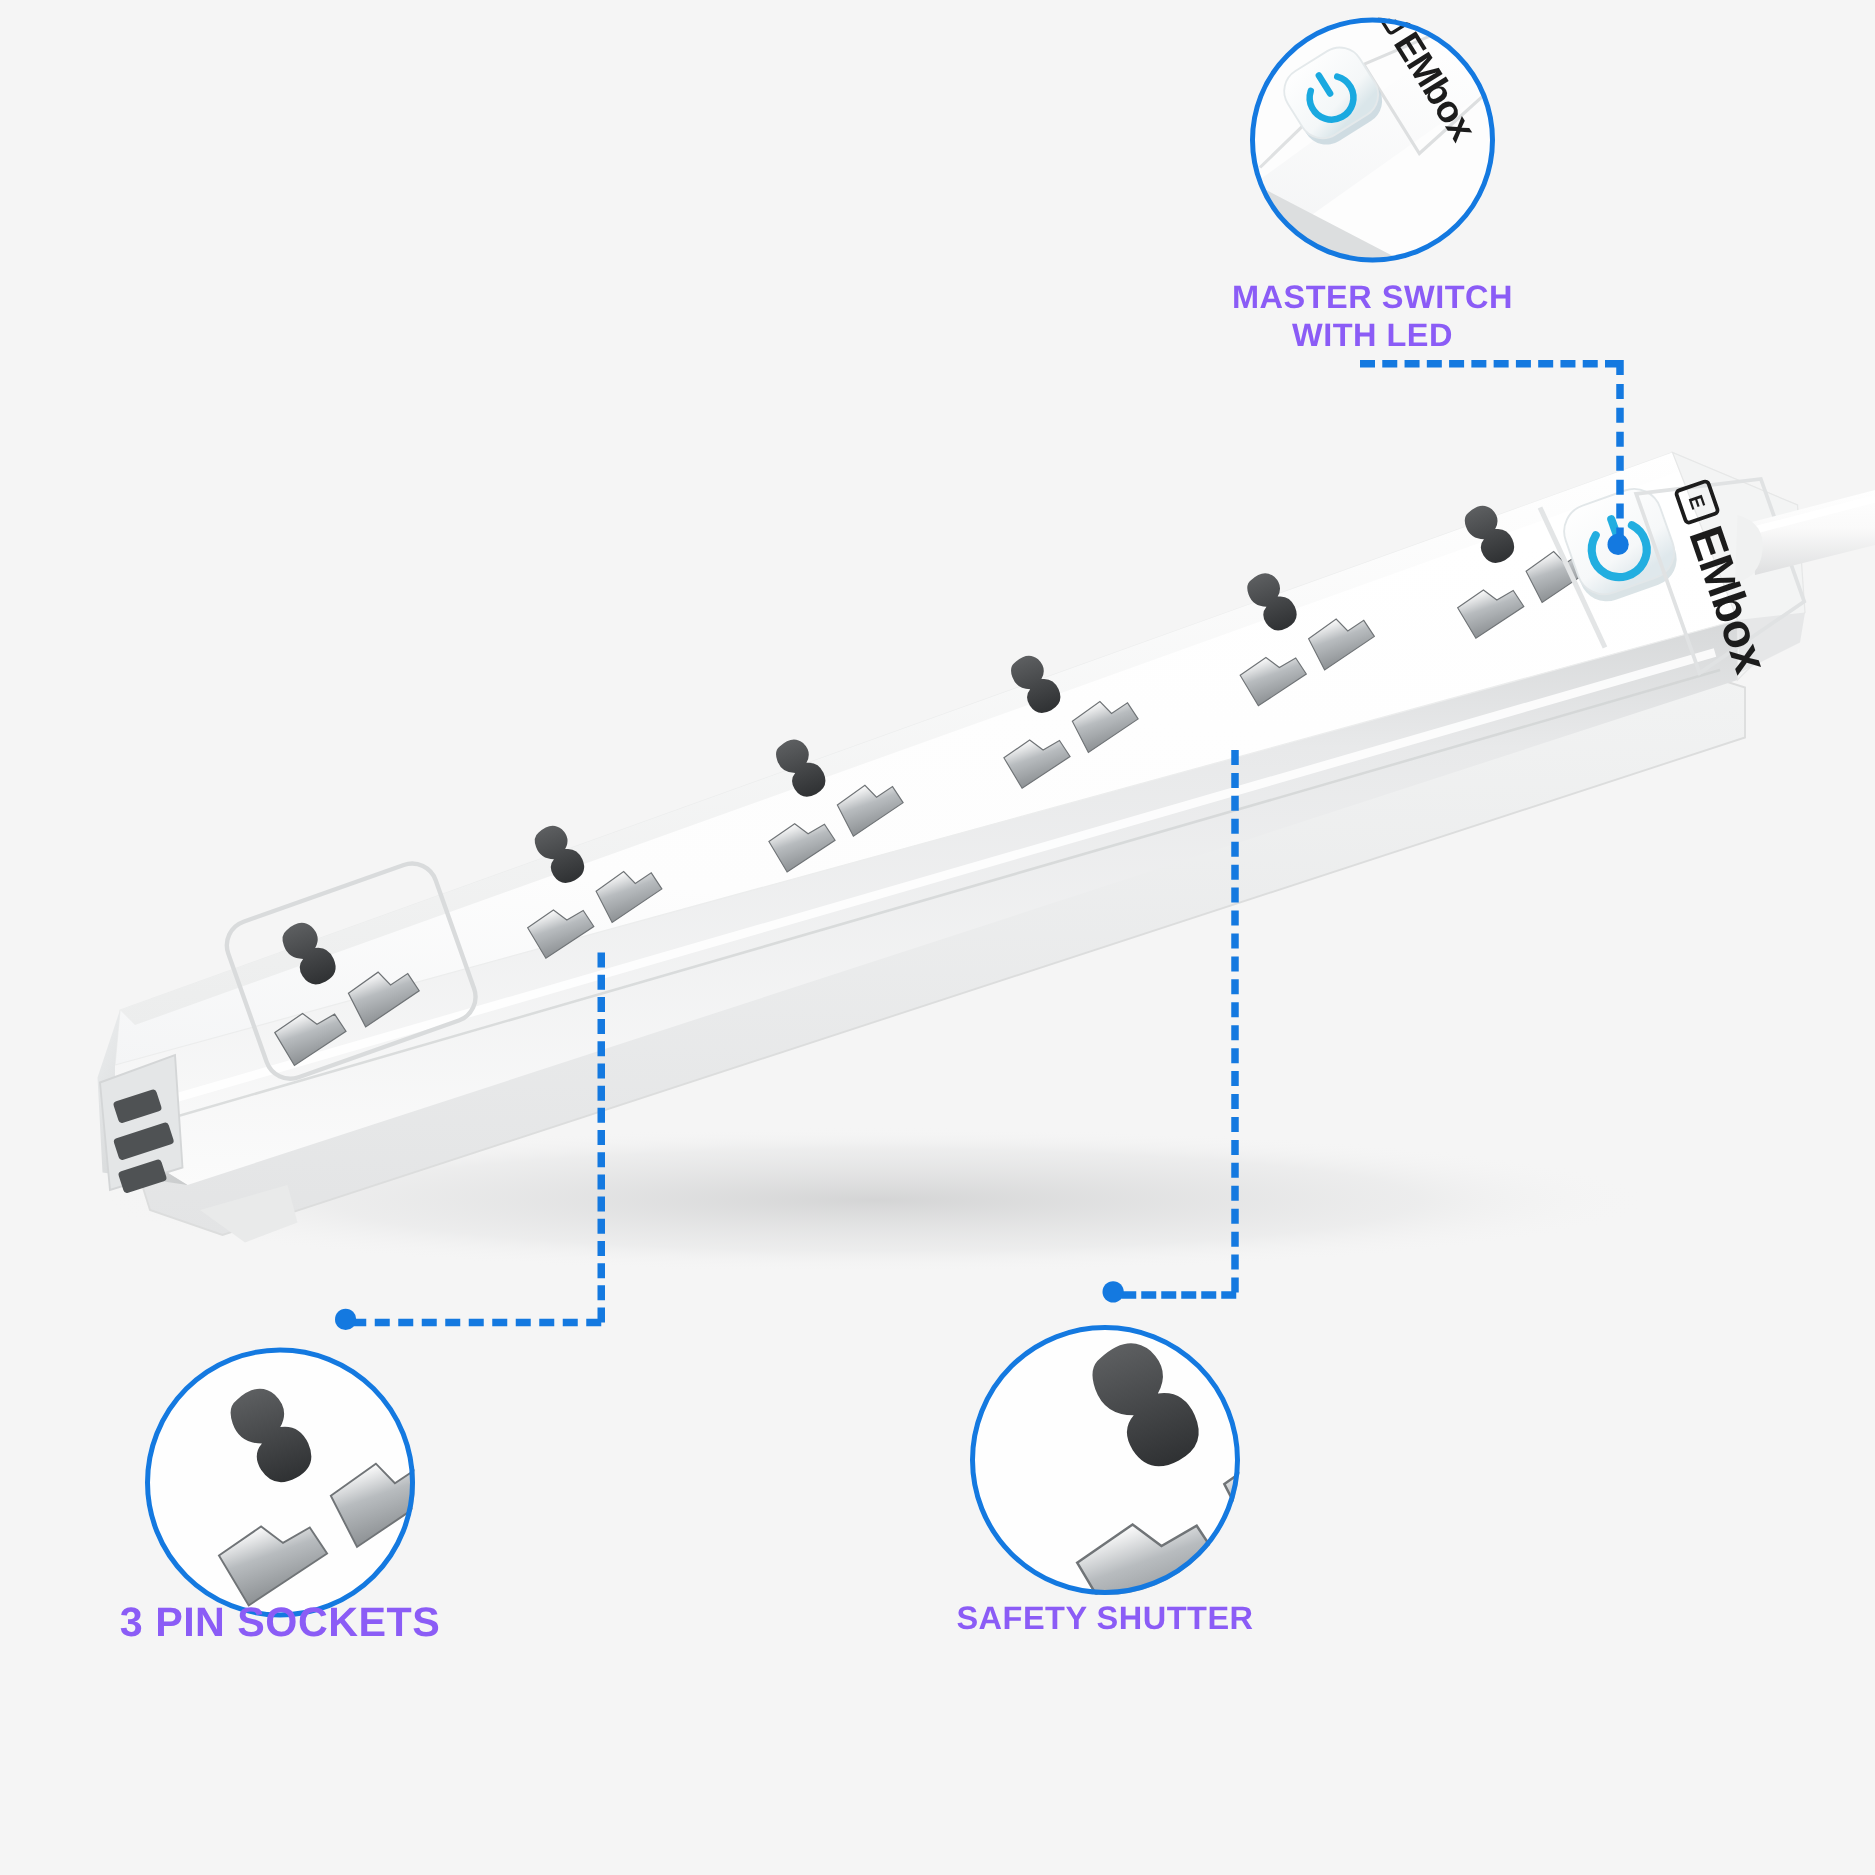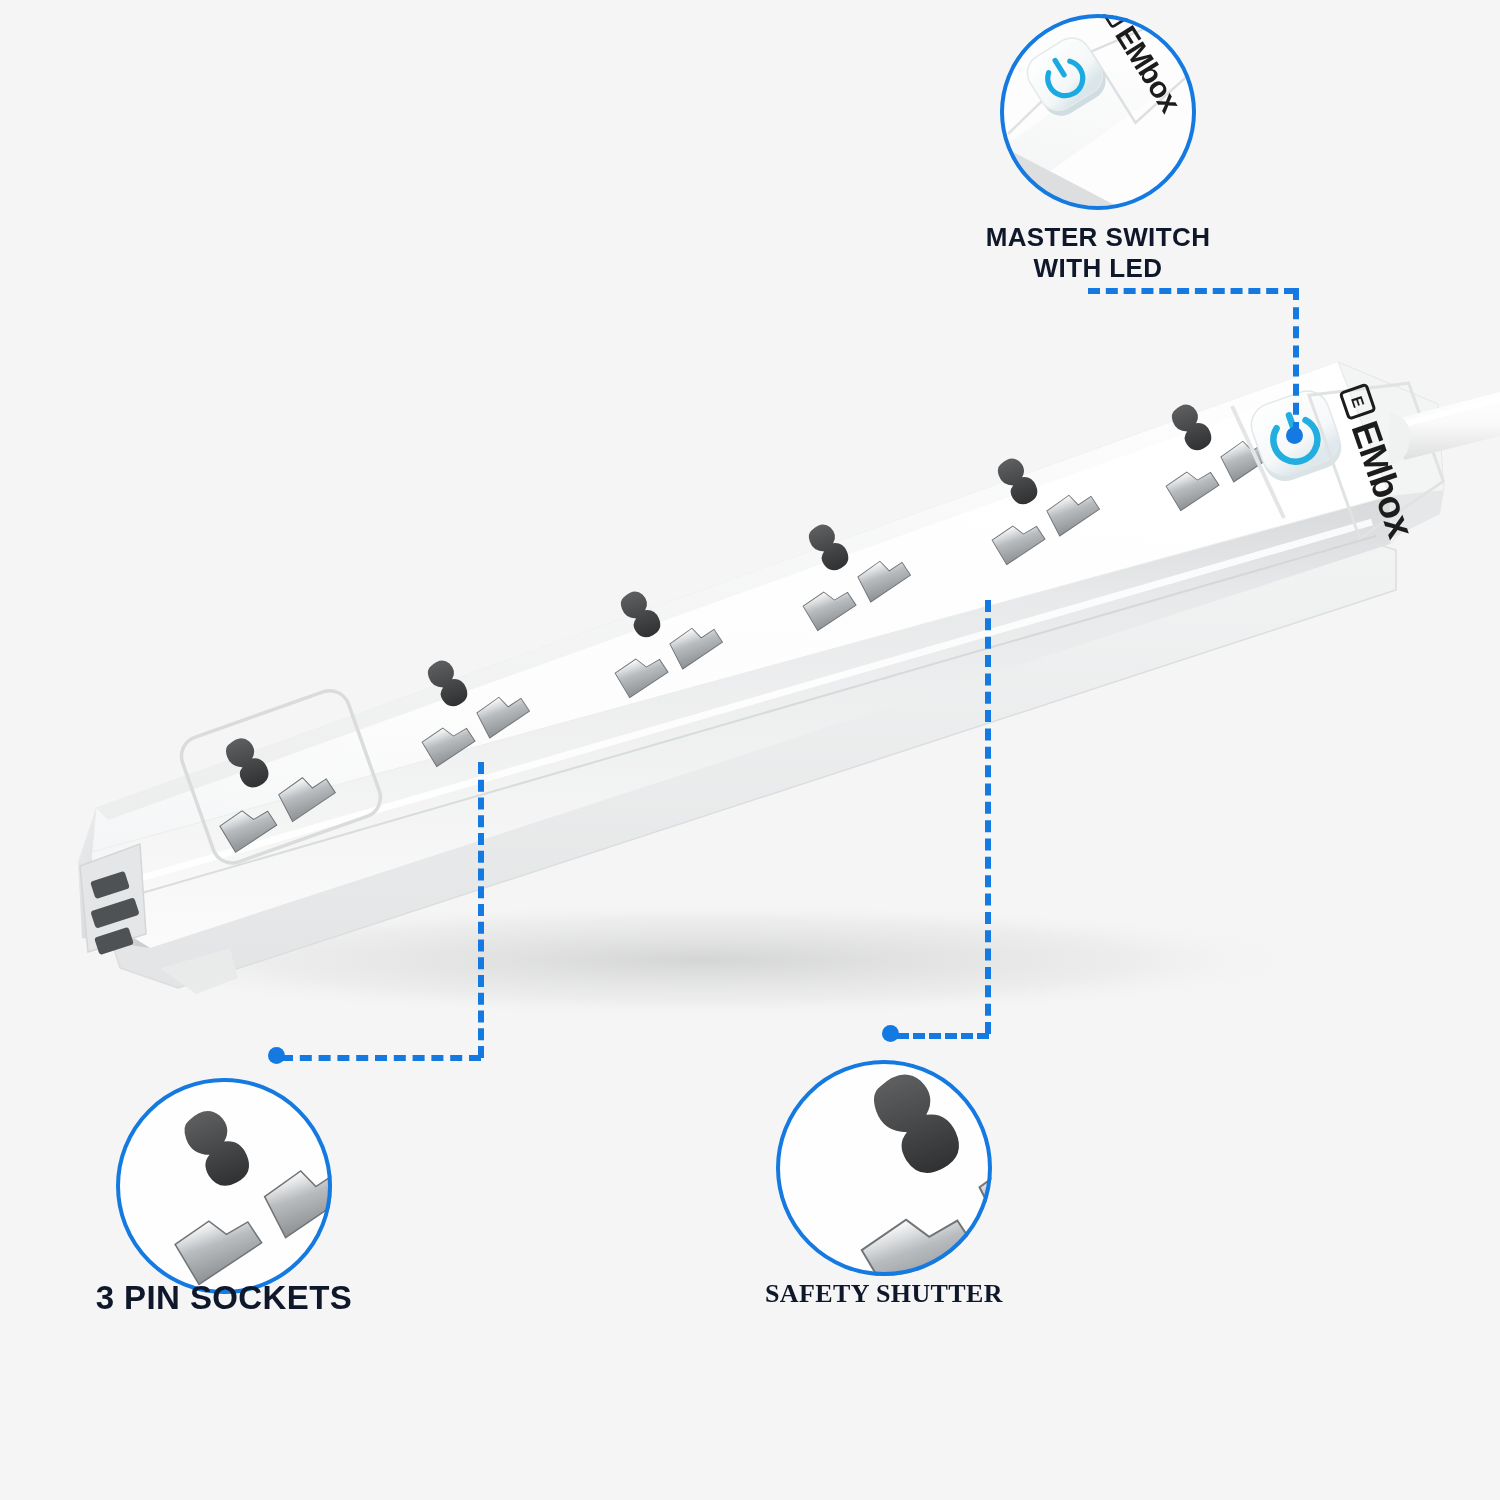--- a/index.html
+++ b/index.html
@@ -23,21 +23,21 @@
   }
   .circle-ring{
     position:absolute;
     border-radius:50%;
     box-sizing:border-box;
     pointer-events:none;
   }
   .callout-label{
     position:absolute;
     text-align:center;
-    color:#0f172a;
+    color:#8b5cf6;
     font-weight:700;
     letter-spacing:.4px;
     line-height:1.18;
     white-space:pre-line;
   }
 
   
   .dash-h,.dash-v{position:absolute;}
   .dash-h{height:0;border-top:6px dashed #1479e0;}
   .dash-v{width:0;border-left:6px dashed #1479e0;}
@@ -272,20 +272,20 @@
       <svg viewBox="0 0 216 216" style="width:216px;height:216px;">
         <rect x="0" y="0" width="216" height="216" fill="#fefefe"></rect>
         <g transform="translate(150,108) rotate(-19.5) scale(2.0)">
           <path d="M -8 -46 q 14 -6 20 4 q 5 10 -3 17 q 10 2 11 13 q 1 13 -12 15 q -13 2 -16 -10 q -2 -9 5 -13 q -11 -4 -11 -15 q 0 -9 6 -11 Z" fill="url(#holeDark)"></path>
           <path d="M -44 28 l 26 -7 l 8 12 l 16 -3 l 4 16 l -48 12 Z" fill="url(#holeLite)" stroke="#707477" stroke-width="1"></path>
           <path d="M 22 18 l 28 -8 l 6 13 l 16 -4 l 4 16 l -50 13 Z" fill="url(#holeLite)" stroke="#707477" stroke-width="1"></path>
         </g>
       </svg>
     </div>
     <div class="circle-ring" style="left:776px;top:1060px;width:216px;height:216px;border:4px solid #1479e0;"></div>
-    <div class="callout-label label-text" style="left:684px;top:1279px;width:400px;font-size:26px;font-family:Liberation Serif, serif;">SAFETY SHUTTER</div>
+    <div class="callout-label label-text" style="left:684px;top:1279px;width:400px;font-size:26px;">SAFETY SHUTTER</div>
   </div>
 
   <div class="dash-v" style="left:985px;top:600px;height:434px;"></div>
   <div class="dash-h" style="left:897px;top:1033px;width:92px;"></div>
   <div class="dot" style="left:882px;top:1025px;width:17px;height:17px;"></div>
 
 </div>
 
 </body></html>

